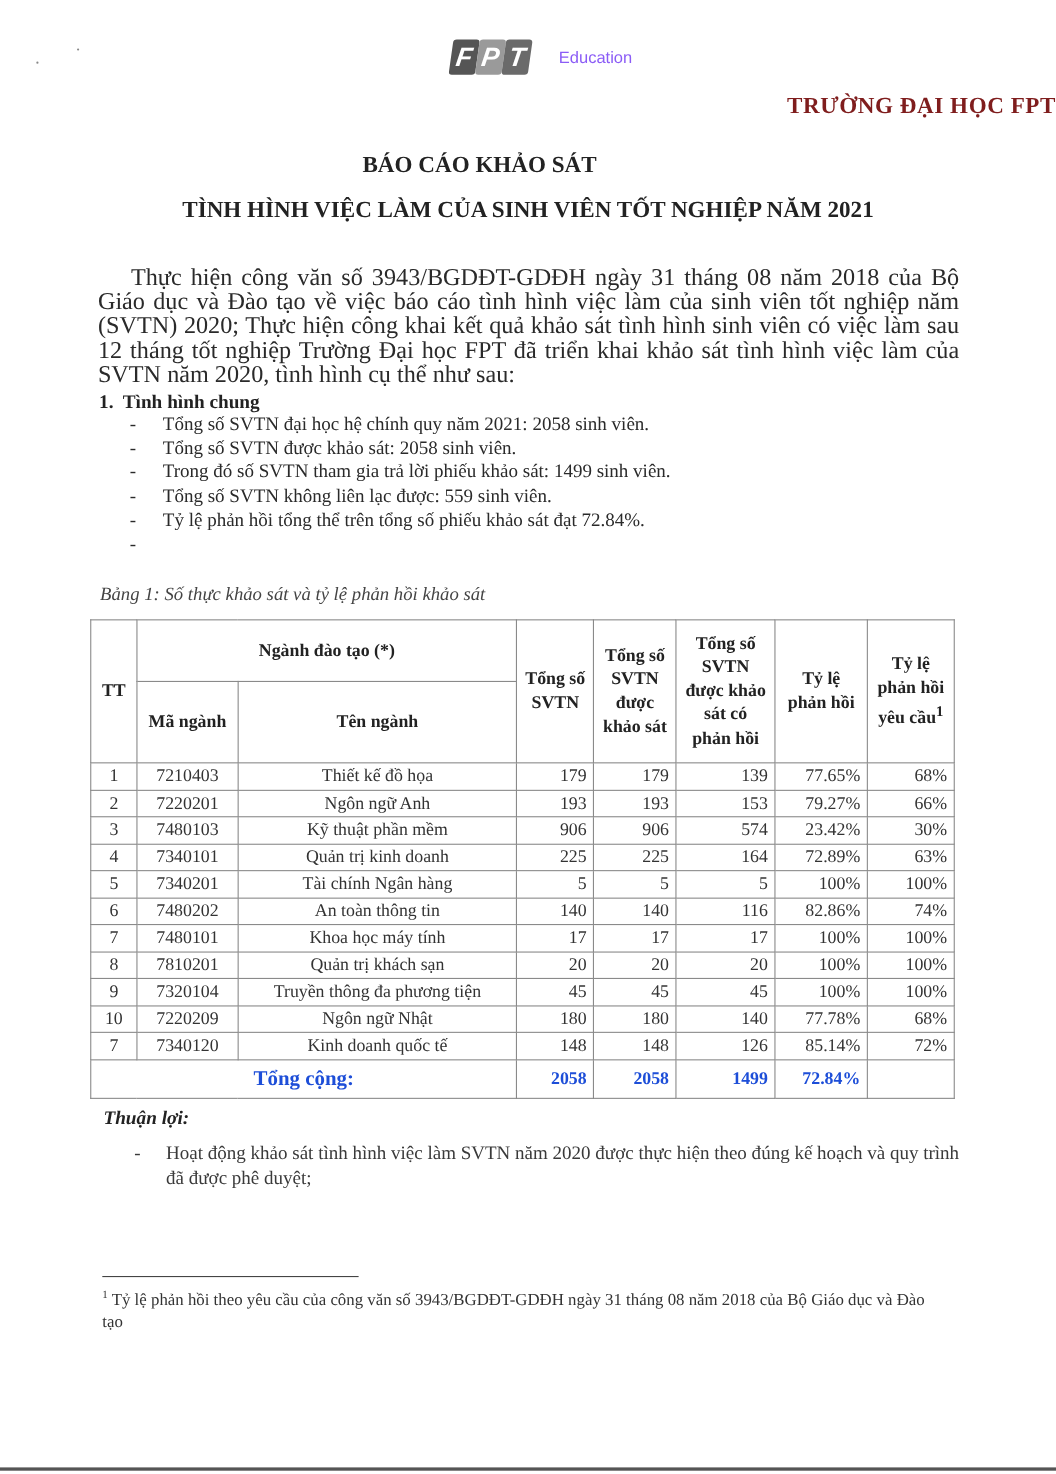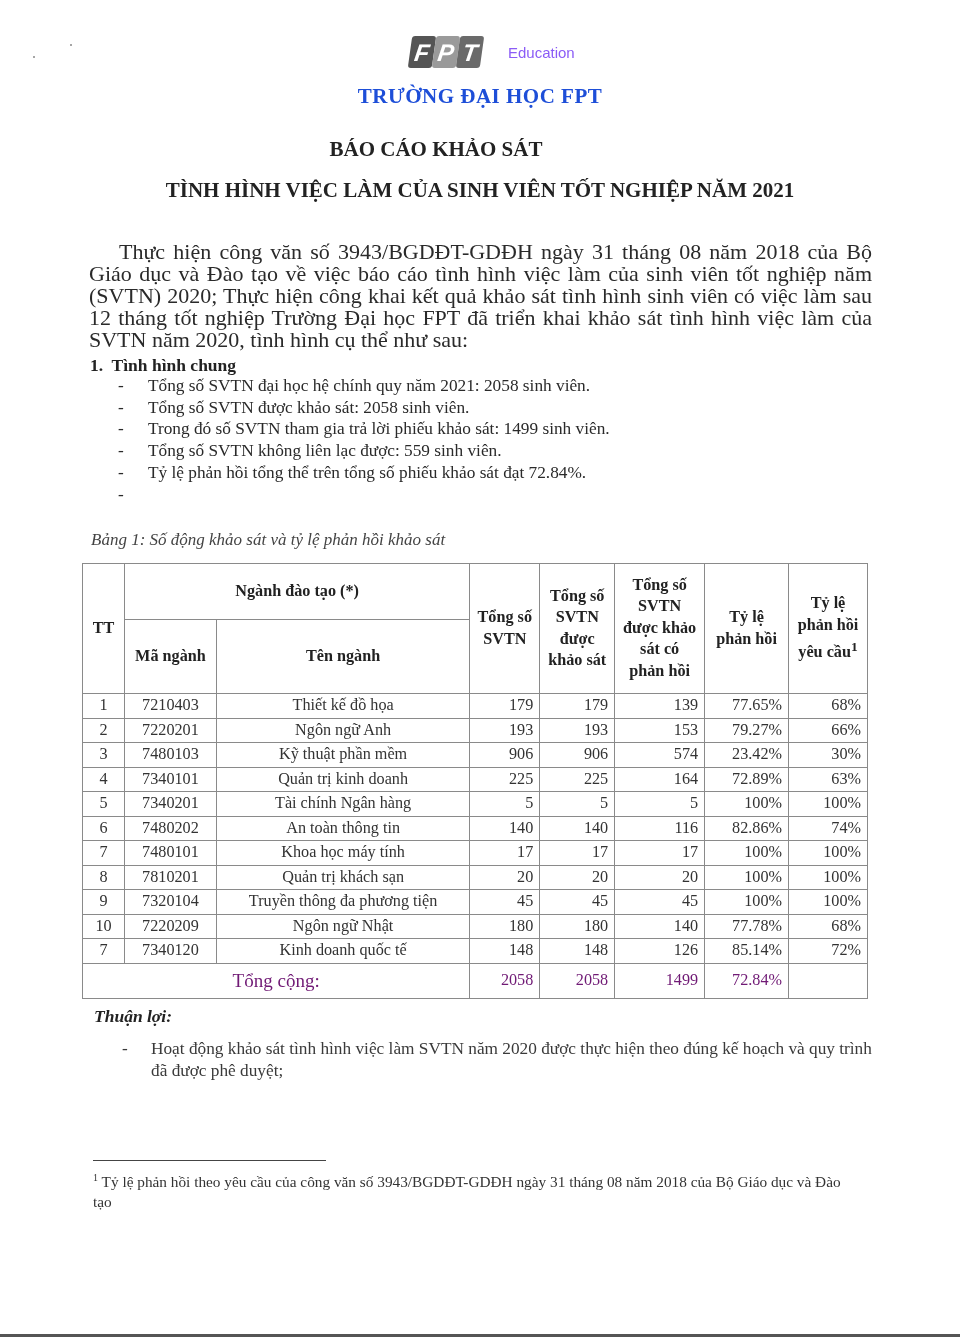--- a/index.html
+++ b/index.html
@@ -5,38 +5,38 @@
   html, body { margin: 0; padding: 0; }
   body {
     width: 960px; height: 1340px; background: #ffffff; position: relative; overflow: hidden;
     font-family: "Liberation Serif", "DejaVu Serif", serif; color: #2a2a2a;
   }
   .abs { position: absolute; }
   .logo-wrap { left: 400px; top: 32px; width: 160px; height: 40px; }
   .logo-block { position: absolute; top: 4px; width: 24px; height: 32px; transform: skewX(-8deg); border-radius: 3px; }
   .logo-block span { position: absolute; left: 0; right: 0; top: 3px; text-align: center; color: #fff; font-family: "Liberation Sans", sans-serif; font-weight: bold; font-size: 24px; font-style: italic; }
   .logo-text { position: absolute; left: 84px; top: 12px; font-family: "Liberation Sans", sans-serif; font-size: 15px; color: #8b5cf6; margin-left: 24px; }
-  .school { left: 0; width: 960px; top: 84px; text-align: center; font-size: 21px; font-weight: bold; color: #1d4ed8; letter-spacing: 0.5px; }
+  .school { left: 0; width: 960px; top: 84px; text-align: right; font-size: 21px; font-weight: bold; color: #7f1d1d; letter-spacing: 0.5px; }
   .title1 { left: 0; width: 872px; top: 137px; text-align: center; font-size: 21px; font-weight: bold; color: #222; }
   .title2 { left: 0; width: 960px; top: 178px; text-align: center; font-size: 21px; font-weight: bold; color: #222; }
   .intro { left: 89px; top: 241px; width: 783px; font-size: 22px; line-height: 22px; color: #2a2a2a; text-align: justify; }
   .intro .indent { display: inline-block; width: 30px; }
   .sec-head { left: 90px; top: 355px; font-size: 17.5px; font-weight: bold; color: #222; }
   .bullets { left: 118px; top: 375px; font-size: 17.3px; line-height: 21.7px; margin: 0; padding: 0; list-style: none; }
   .bullets li { position: relative; padding-left: 30px; white-space: nowrap; }
   .bullets li .dash { position: absolute; left: 0; top: 0; }
   .caption { left: 91px; top: 530px; font-size: 17px; font-style: italic; color: #444; }
   table.tbl { position: absolute; left: 82px; top: 563px; width: 786px; border-collapse: collapse; font-size: 16.2px; color: #333; }
   table.tbl td, table.tbl th { border: 1px solid #8a8a8a; padding: 0 6px; }
   table.tbl th { font-weight: bold; text-align: center; line-height: 21.5px; vertical-align: middle; color: #222; }
   table.tbl tbody td { height: 23.5px; line-height: 23px; }
   .c { text-align: center; }
   .r { text-align: right; margin-top: 12px; }
   .l { text-align: center; }
-  .total td { font-weight: normal; height: 34px !important; color: #701a75; }
+  .total td { font-weight: bold; height: 34px !important; color: #1d4ed8; }
   .thuanloi { left: 94px; top: 1006px; font-size: 17.5px; font-weight: bold; font-style: italic; color: #222; }
   .adv { left: 122px; top: 1038px; width: 760px; font-size: 17.3px; line-height: 22px; color: #3a3a3a; }
   .adv .dash { position: absolute; left: 0; top: 0; }
   .adv .txt { display: block; padding-left: 29px; }
   .fn-rule { left: 93px; top: 1160px; width: 233px; height: 1px; background: #444; }
   .footnote { left: 93px; top: 1168px; width: 760px; font-size: 15.3px; line-height: 20px; color: #333; }
   .footnote sup { font-size: 10px; }
   .bottom-line { left: 0; top: 1334px; width: 960px; height: 3px; background: #555; }
   .speck { width: 2px; height: 2px; background: #888; border-radius: 50%; }
 </style>
@@ -69,21 +69,21 @@
 
 <ul class="abs bullets">
   <li><span class="dash">-</span><span>Tổng số SVTN đại học hệ chính quy năm 2021: 2058 sinh viên.</span></li>
   <li><span class="dash">-</span><span>Tổng số SVTN được khảo sát: 2058 sinh viên.</span></li>
   <li><span class="dash">-</span><span>Trong đó số SVTN tham gia trả lời phiếu khảo sát: 1499 sinh viên.</span></li>
   <li><span class="dash">-</span><span>Tổng số SVTN không liên lạc được: 559 sinh viên.</span></li>
   <li><span class="dash">-</span><span>Tỷ lệ phản hồi tổng thể trên tổng số phiếu khảo sát đạt 72.84%.</span></li>
   <li><span class="dash">-</span></li>
 </ul>
 
-<div class="abs caption">Bảng 1: Số động khảo sát và tỷ lệ phản hồi khảo sát</div>
+<div class="abs caption">Bảng 1: Số thực khảo sát và tỷ lệ phản hồi khảo sát</div>
 
 <table class="tbl">
   <colgroup>
     <col style="width:42px">
       <col style="width:92px">
       <col style="width:254px">
       <col style="width:70px">
       <col style="width:75px">
       <col style="width:90px">
       <col style="width:84px">

